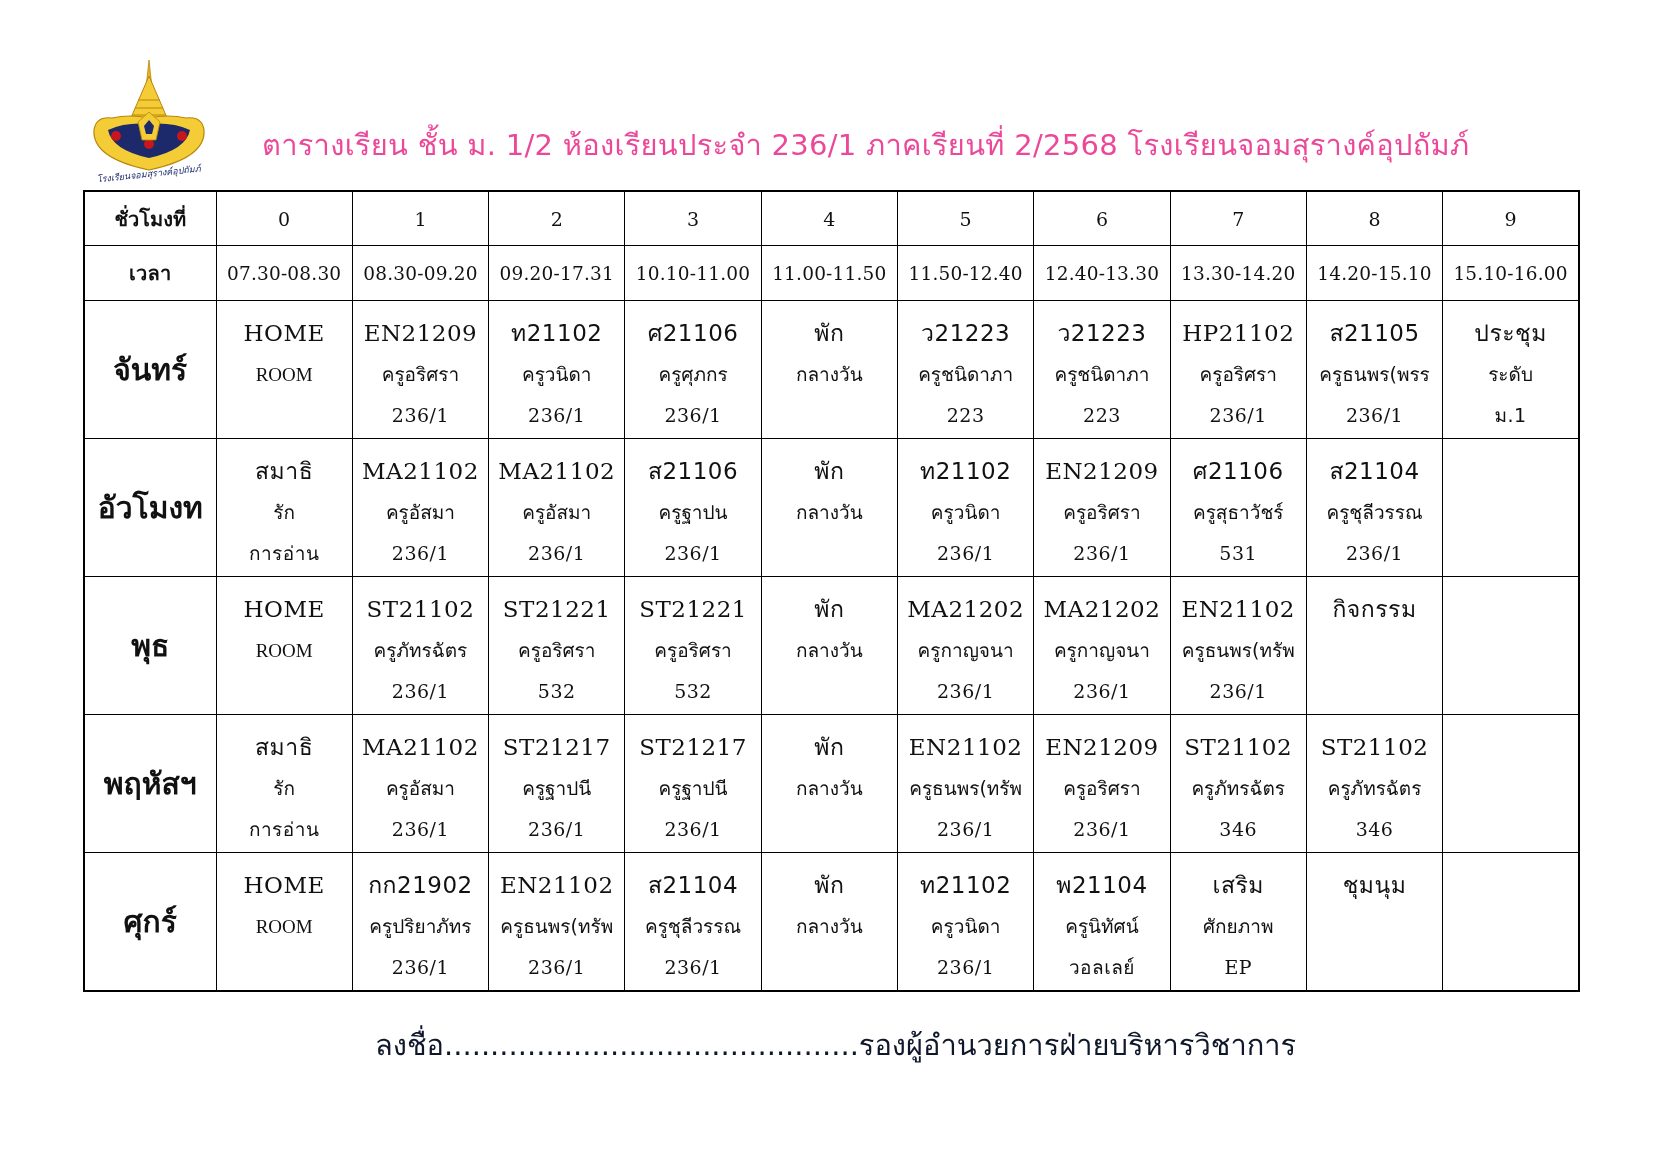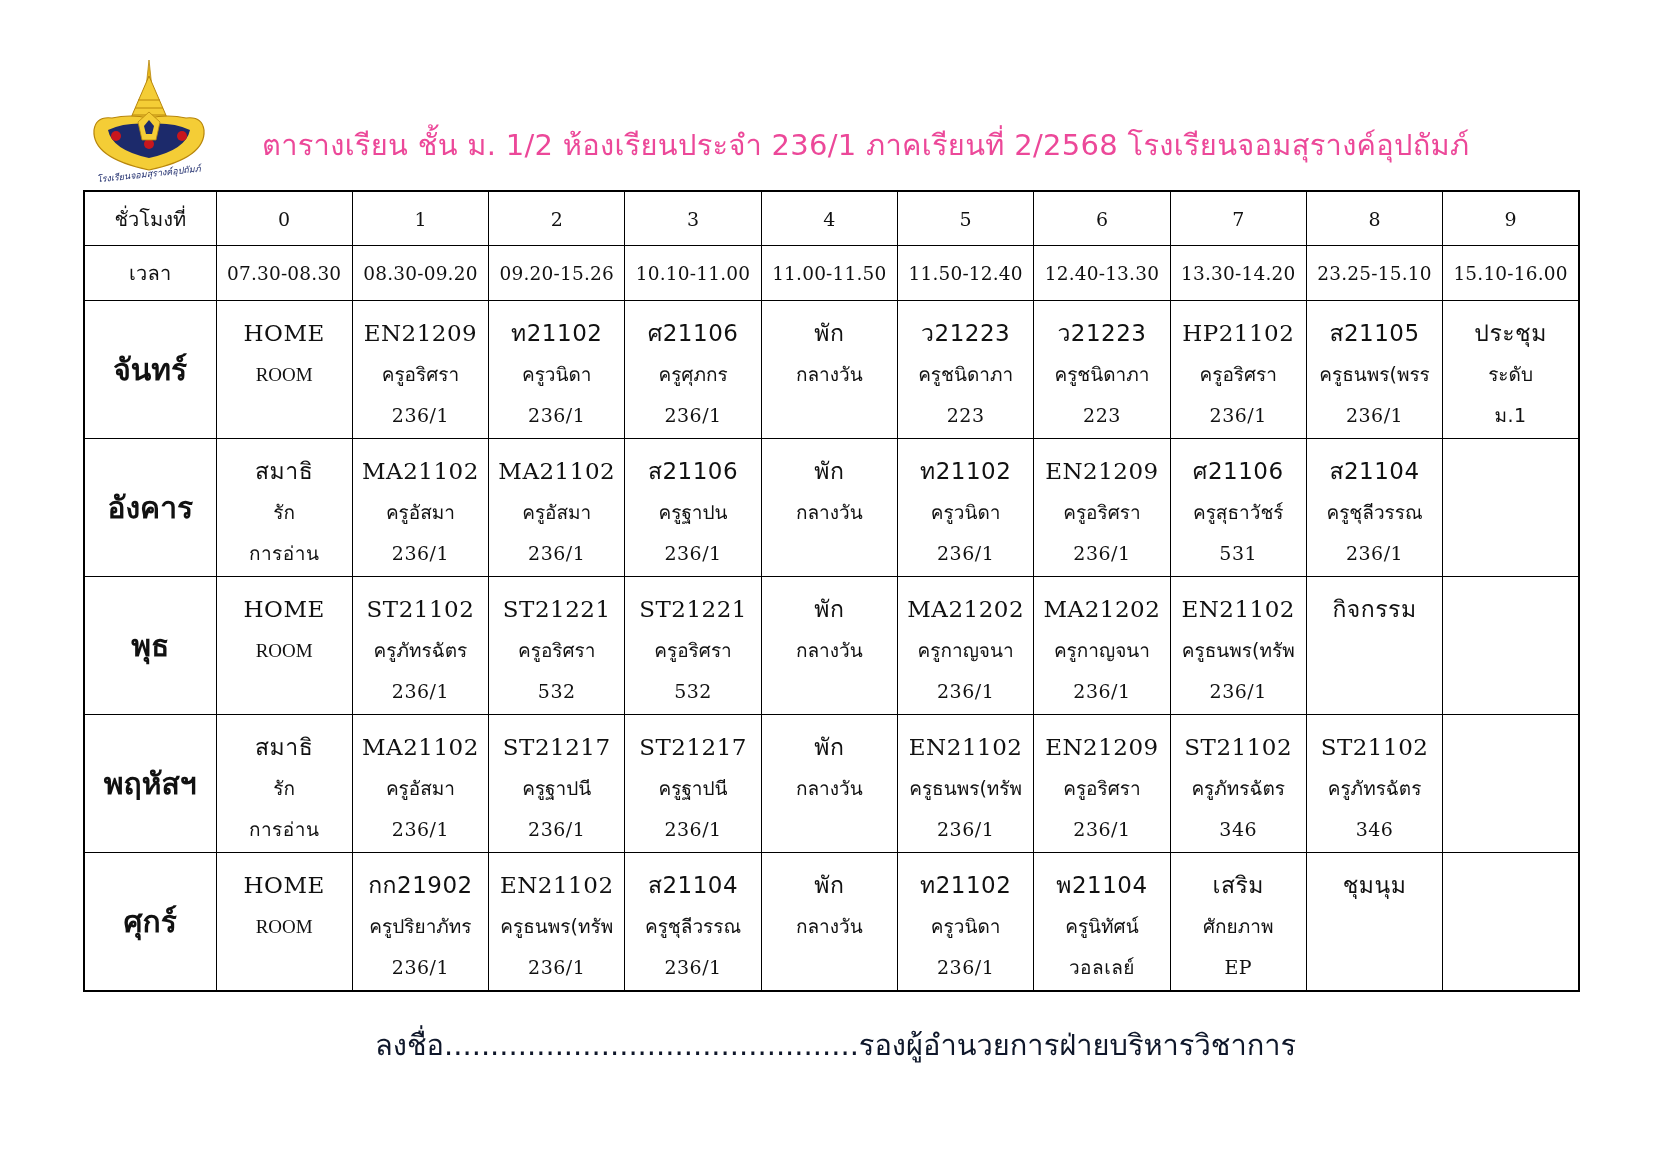--- a/index.html
+++ b/index.html
@@ -51,21 +51,21 @@
     vertical-align: middle;
     padding: 0;
     font-weight: normal;
     overflow: hidden;
     white-space: nowrap;
   }
   tr.hdr-period td { height: 53px; font-size: 19px; }
   tr.hdr-time td { height: 54px; font-size: 18.5px; letter-spacing: 0.2px; }
   tr.hdr-period td.rowlabel, tr.hdr-time td.rowlabel {
     font-family: "DejaVu Sans", "Liberation Sans", sans-serif;
-    font-weight: normal;
+    font-weight: bold;
     font-size: 20px;
   }
   tr.day td { height: 137px; vertical-align: top; }
   tr.day td.dayname {
     vertical-align: middle;
     font-family: Liberation Mono, monospace;
     font-weight: bold;
     font-size: 30px;
   }
   .cell {
@@ -149,27 +149,27 @@
     <td>5</td>
     <td>6</td>
     <td>7</td>
     <td>8</td>
     <td>9</td>
   </tr>
   <tr class="hdr-time">
     <td class="rowlabel">เวลา</td>
     <td>07.30-08.30</td>
     <td>08.30-09.20</td>
-    <td>09.20-15.26</td>
+    <td>09.20-17.31</td>
     <td>10.10-11.00</td>
     <td>11.00-11.50</td>
     <td>11.50-12.40</td>
     <td>12.40-13.30</td>
     <td>13.30-14.20</td>
-    <td>23.25-15.10</td>
+    <td>14.20-15.10</td>
     <td>15.10-16.00</td>
   </tr>
 
   </tbody>
     <tbody id="day-rows">
       <tr class="day">
         <td class="dayname">จันทร์</td>
         <td>
           <div class="cell">
             <div class="l1">HOME</div>
@@ -235,21 +235,21 @@
         </td>
         <td>
           <div class="cell">
             <div class="l1 thai">ประชุม</div>
             <div class="l2 thai">ระดับ</div>
             <div class="l3 thai">ม.1</div>
           </div>
         </td>
       </tr>
       <tr class="day">
-        <td class="dayname">อังคาร</td>
+        <td class="dayname">อัวโมงท</td>
         <td>
           <div class="cell">
             <div class="l1 thai">สมาธิ</div>
             <div class="l2 thai">รัก</div>
             <div class="l3 thai">การอ่าน</div>
           </div>
         </td>
         <td>
           <div class="cell">
             <div class="l1">MA21102</div>

